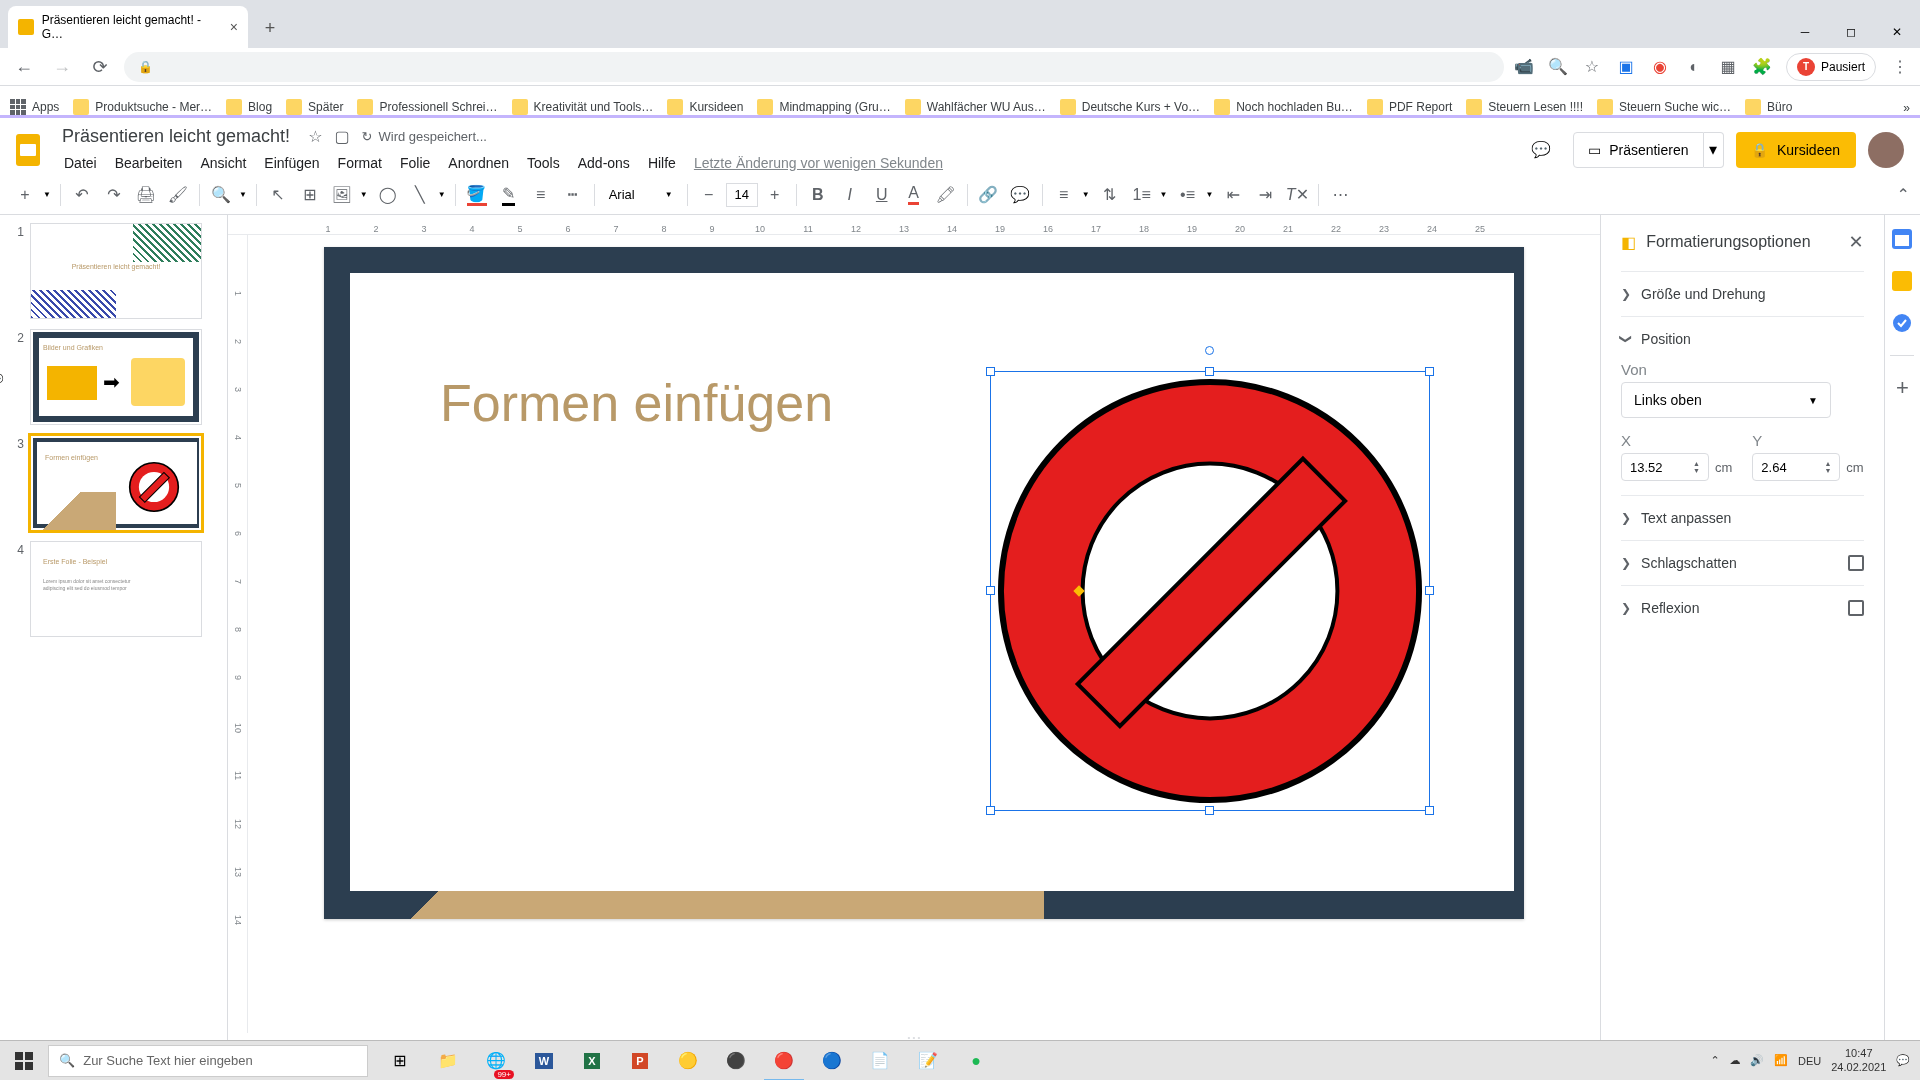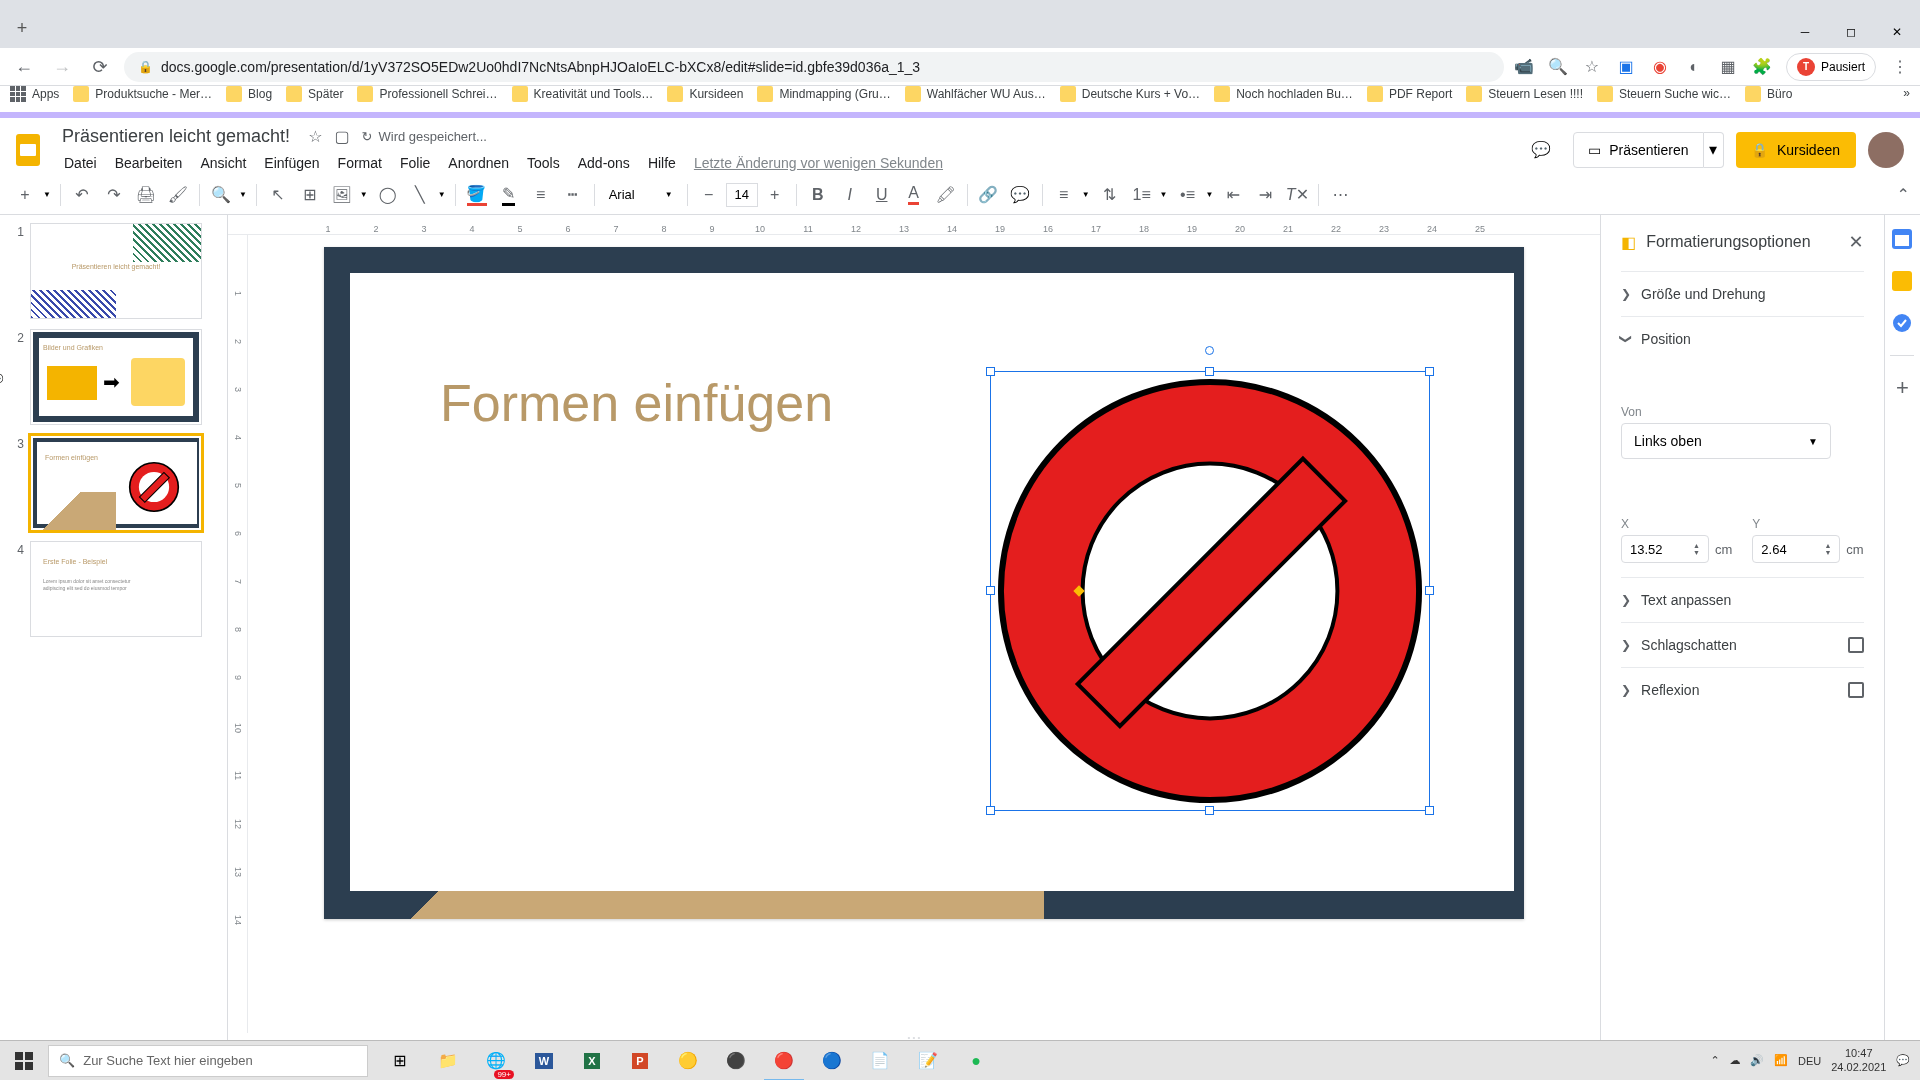--- a/index.html
+++ b/index.html
@@ -16,21 +16,21 @@
 
 .address-bar { height: 38px; background: #fff; display: flex; align-items: center; padding: 0 10px; gap: 10px; border-bottom: 1px solid #dadce0; }
 .nav-btn { width: 28px; height: 28px; display: flex; align-items: center; justify-content: center; color: #5f6368; font-size: 18px; cursor: pointer; }
 .url-bar { flex: 1; background: #f1f3f4; border-radius: 16px; height: 30px; display: flex; align-items: center; padding: 0 14px; gap: 8px; font-size: 14px; color: #202124; }
 .url-lock { font-size: 12px; color: #5f6368; }
 .addr-icons { display: flex; gap: 14px; align-items: center; }
 .addr-icon { width: 20px; height: 20px; display: flex; align-items: center; justify-content: center; color: #5f6368; cursor: pointer; }
 .paused-badge { border: 1px solid #dadce0; border-radius: 14px; height: 28px; display: flex; align-items: center; gap: 6px; padding: 0 10px; font-size: 12px; }
 .avatar-dot { width: 18px; height: 18px; background: #ea4335; border-radius: 50%; display: flex; align-items: center; justify-content: center; color: #fff; font-size: 10px; font-weight: bold; }
 
-.bookmarks-bar { height: 32px; background: #fff; display: flex; align-items: flex-start; padding: 0 10px; gap: 14px; border-bottom: 6px solid #c4b5fd; font-size: 12px; }
+.bookmarks-bar { height: 32px; background: #fff; display: flex; align-items: flex-end; padding: 0 10px; gap: 14px; border-bottom: 3px solid #c4b5fd; font-size: 12px; }
 .bookmark { display: flex; align-items: center; gap: 6px; cursor: pointer; color: #3c4043; }
 .bm-icon { width: 16px; height: 16px; background: #fdd663; border-radius: 2px; }
 .bm-apps { width: 16px; height: 16px; display: grid; grid-template-columns: repeat(3, 1fr); gap: 1px; }
 .bm-apps span { background: #5f6368; }
 
 
 .app-header { display: flex; align-items: center; padding: 6px 16px 0 8px; gap: 8px; }
 .slides-logo { width: 40px; height: 40px; position: relative; }
 .slides-logo svg { width: 100%; height: 100%; }
 .title-area { flex: 1; }
@@ -94,21 +94,21 @@
 
 .format-panel { width: 320px; border-left: 1px solid #dadce0; display: flex; }
 .format-content { flex: 1; padding: 16px 20px; }
 .format-header { display: flex; align-items: center; gap: 10px; font-size: 16px; font-weight: 400; color: #3c4043; margin-bottom: 18px; }
 .format-close { margin-left: auto; cursor: pointer; color: #5f6368; font-size: 18px; }
 .format-section { border-top: 1px solid #e8eaed; padding: 14px 0; }
 .section-head { display: flex; align-items: center; gap: 10px; cursor: pointer; font-size: 14px; color: #3c4043; }
 .section-chevron { color: #5f6368; font-size: 12px; }
 .section-checkbox { margin-left: auto; width: 16px; height: 16px; border: 2px solid #5f6368; border-radius: 2px; cursor: pointer; }
 .section-body { padding: 14px 0 0 0; }
-.field-label { font-size: 12px; color: #80868b; margin-bottom: 4px; margin-top: 44px; }
+.field-label { font-size: 15px; color: #80868b; margin-bottom: 4px; }
 .select-box { width: 210px; height: 36px; border: 1px solid #dadce0; border-radius: 4px; display: flex; align-items: center; padding: 0 12px; font-size: 14px; cursor: pointer; justify-content: space-between; }
 .pos-row { display: flex; gap: 20px; margin-top: 14px; }
 .pos-field { display: flex; flex-direction: column; }
 .num-input { width: 88px; height: 28px; border: 1px solid #dadce0; border-radius: 4px; display: flex; align-items: center; padding: 0 8px; font-size: 13px; justify-content: space-between; }
 .num-steppers { display: flex; flex-direction: column; font-size: 7px; color: #5f6368; }
 .unit { font-size: 13px; color: #5f6368; margin-left: 6px; align-self: flex-end; margin-bottom: 6px; }
 
 .side-rail { width: 54px; border-left: 1px solid #dadce0; display: flex; flex-direction: column; align-items: center; padding-top: 14px; gap: 22px; }
 .rail-icon { width: 20px; height: 20px; cursor: pointer; display: flex; align-items: center; justify-content: center; }
 
@@ -125,35 +125,39 @@
 .task-icons { display: flex; margin-left: 8px; }
 .task-icon { width: 48px; height: 40px; display: flex; align-items: center; justify-content: center; cursor: pointer; position: relative; }
 .task-icon.active::after { content: ''; position: absolute; bottom: 0; left: 4px; right: 4px; height: 2px; background: #76b9ed; }
 .tray { margin-left: auto; display: flex; align-items: center; gap: 10px; padding: 0 10px; font-size: 11px; color: #333; }
 .tray-time { text-align: center; line-height: 1.2; }
 </style>
 </head>
 <body>
 
 <div class="browser-top">
+  <div class="tab">
+    <div class="tab-favicon"></div>
+    <span>Präsentieren leicht gemacht! - G…</span>
+    <span class="tab-close">×</span>
+  </div>
   <div class="new-tab">+</div>
   <div class="window-controls">
     <div class="window-btn">─</div>
     <div class="window-btn">◻</div>
     <div class="window-btn">✕</div>
   </div>
 </div>
 
 <div class="address-bar">
   <div class="nav-btn">←</div>
   <div class="nav-btn" style="opacity:.4">→</div>
   <div class="nav-btn">⟳</div>
   <div class="url-bar">
     <span class="url-lock">🔒</span>
-    <span>docs.google.com/presentation/d/1yV372SO5EDw2Uo0hdI7NcNtsAbnpHJOaIoELC-bXCx8/edit#slide=id.gbfe39d036a_1_3</span>
   </div>
   <div class="addr-icons">
     <div class="addr-icon">📹</div>
     <div class="addr-icon">🔍</div>
     <div class="addr-icon">☆</div>
     <div class="addr-icon" style="color:#1a73e8">▣</div>
     <div class="addr-icon" style="color:#ea4335">◉</div>
     <div class="addr-icon">◐</div>
     <div class="addr-icon">▦</div>
     <div class="addr-icon">🧩</div>

